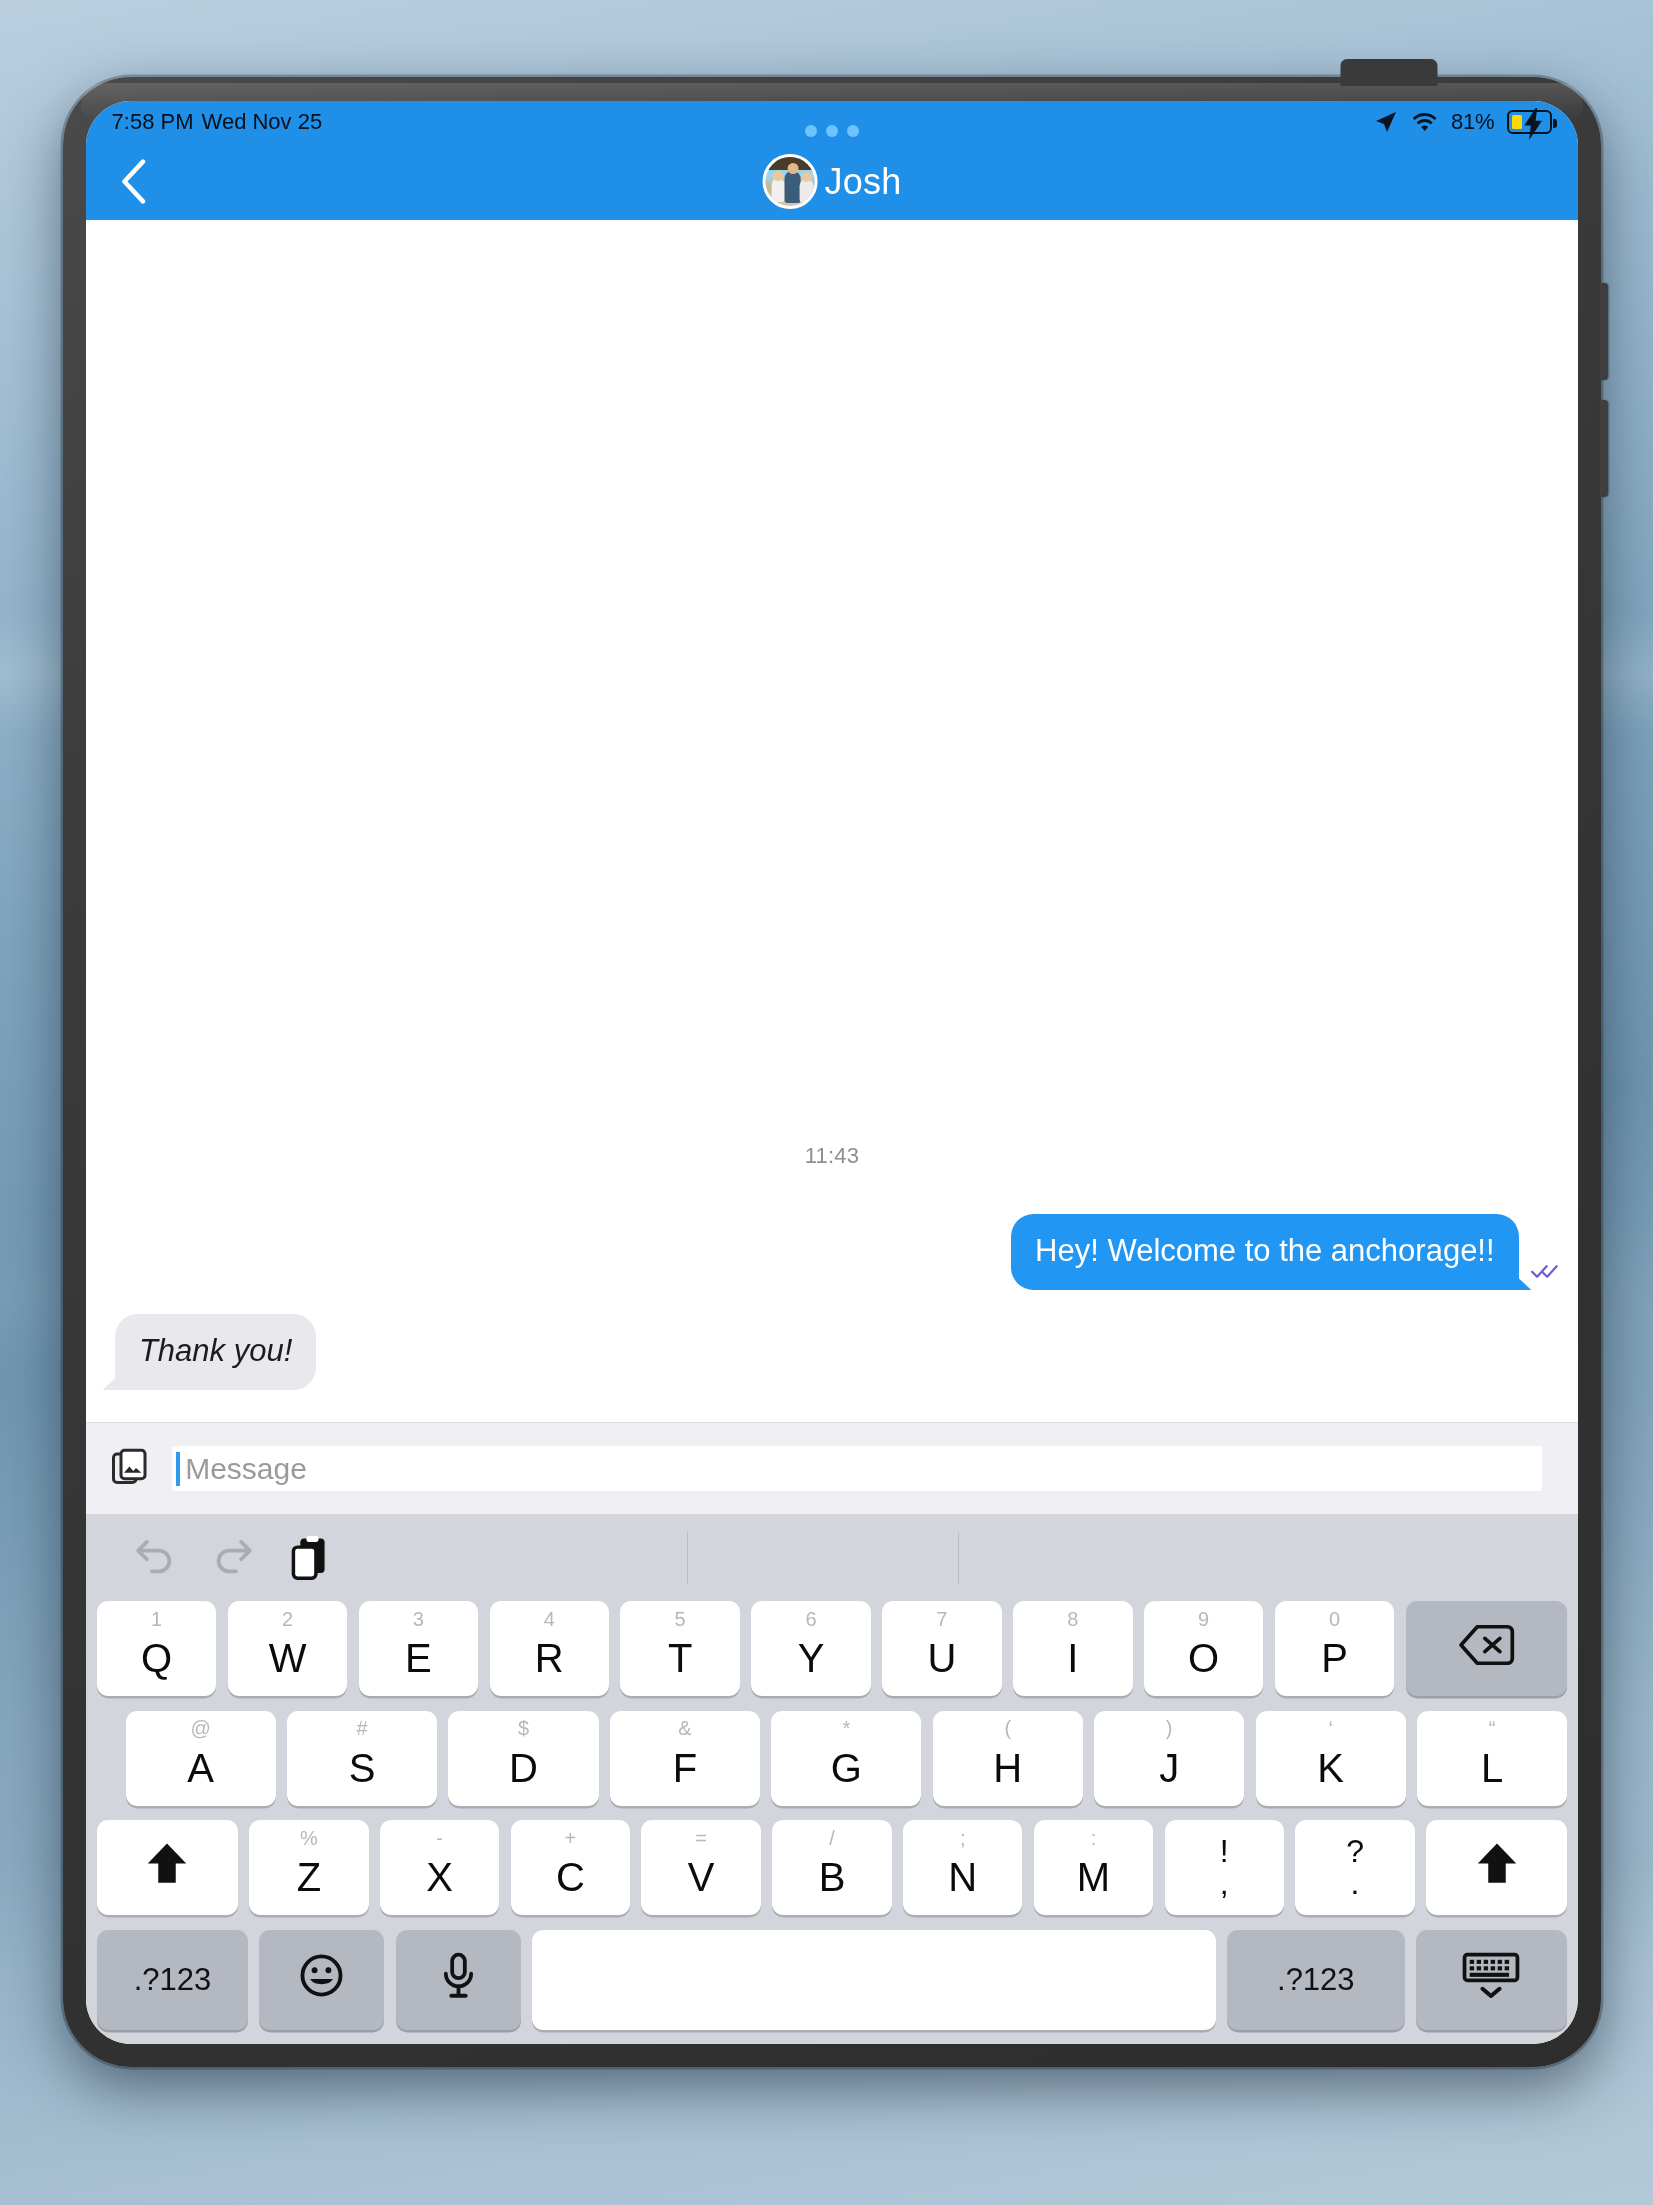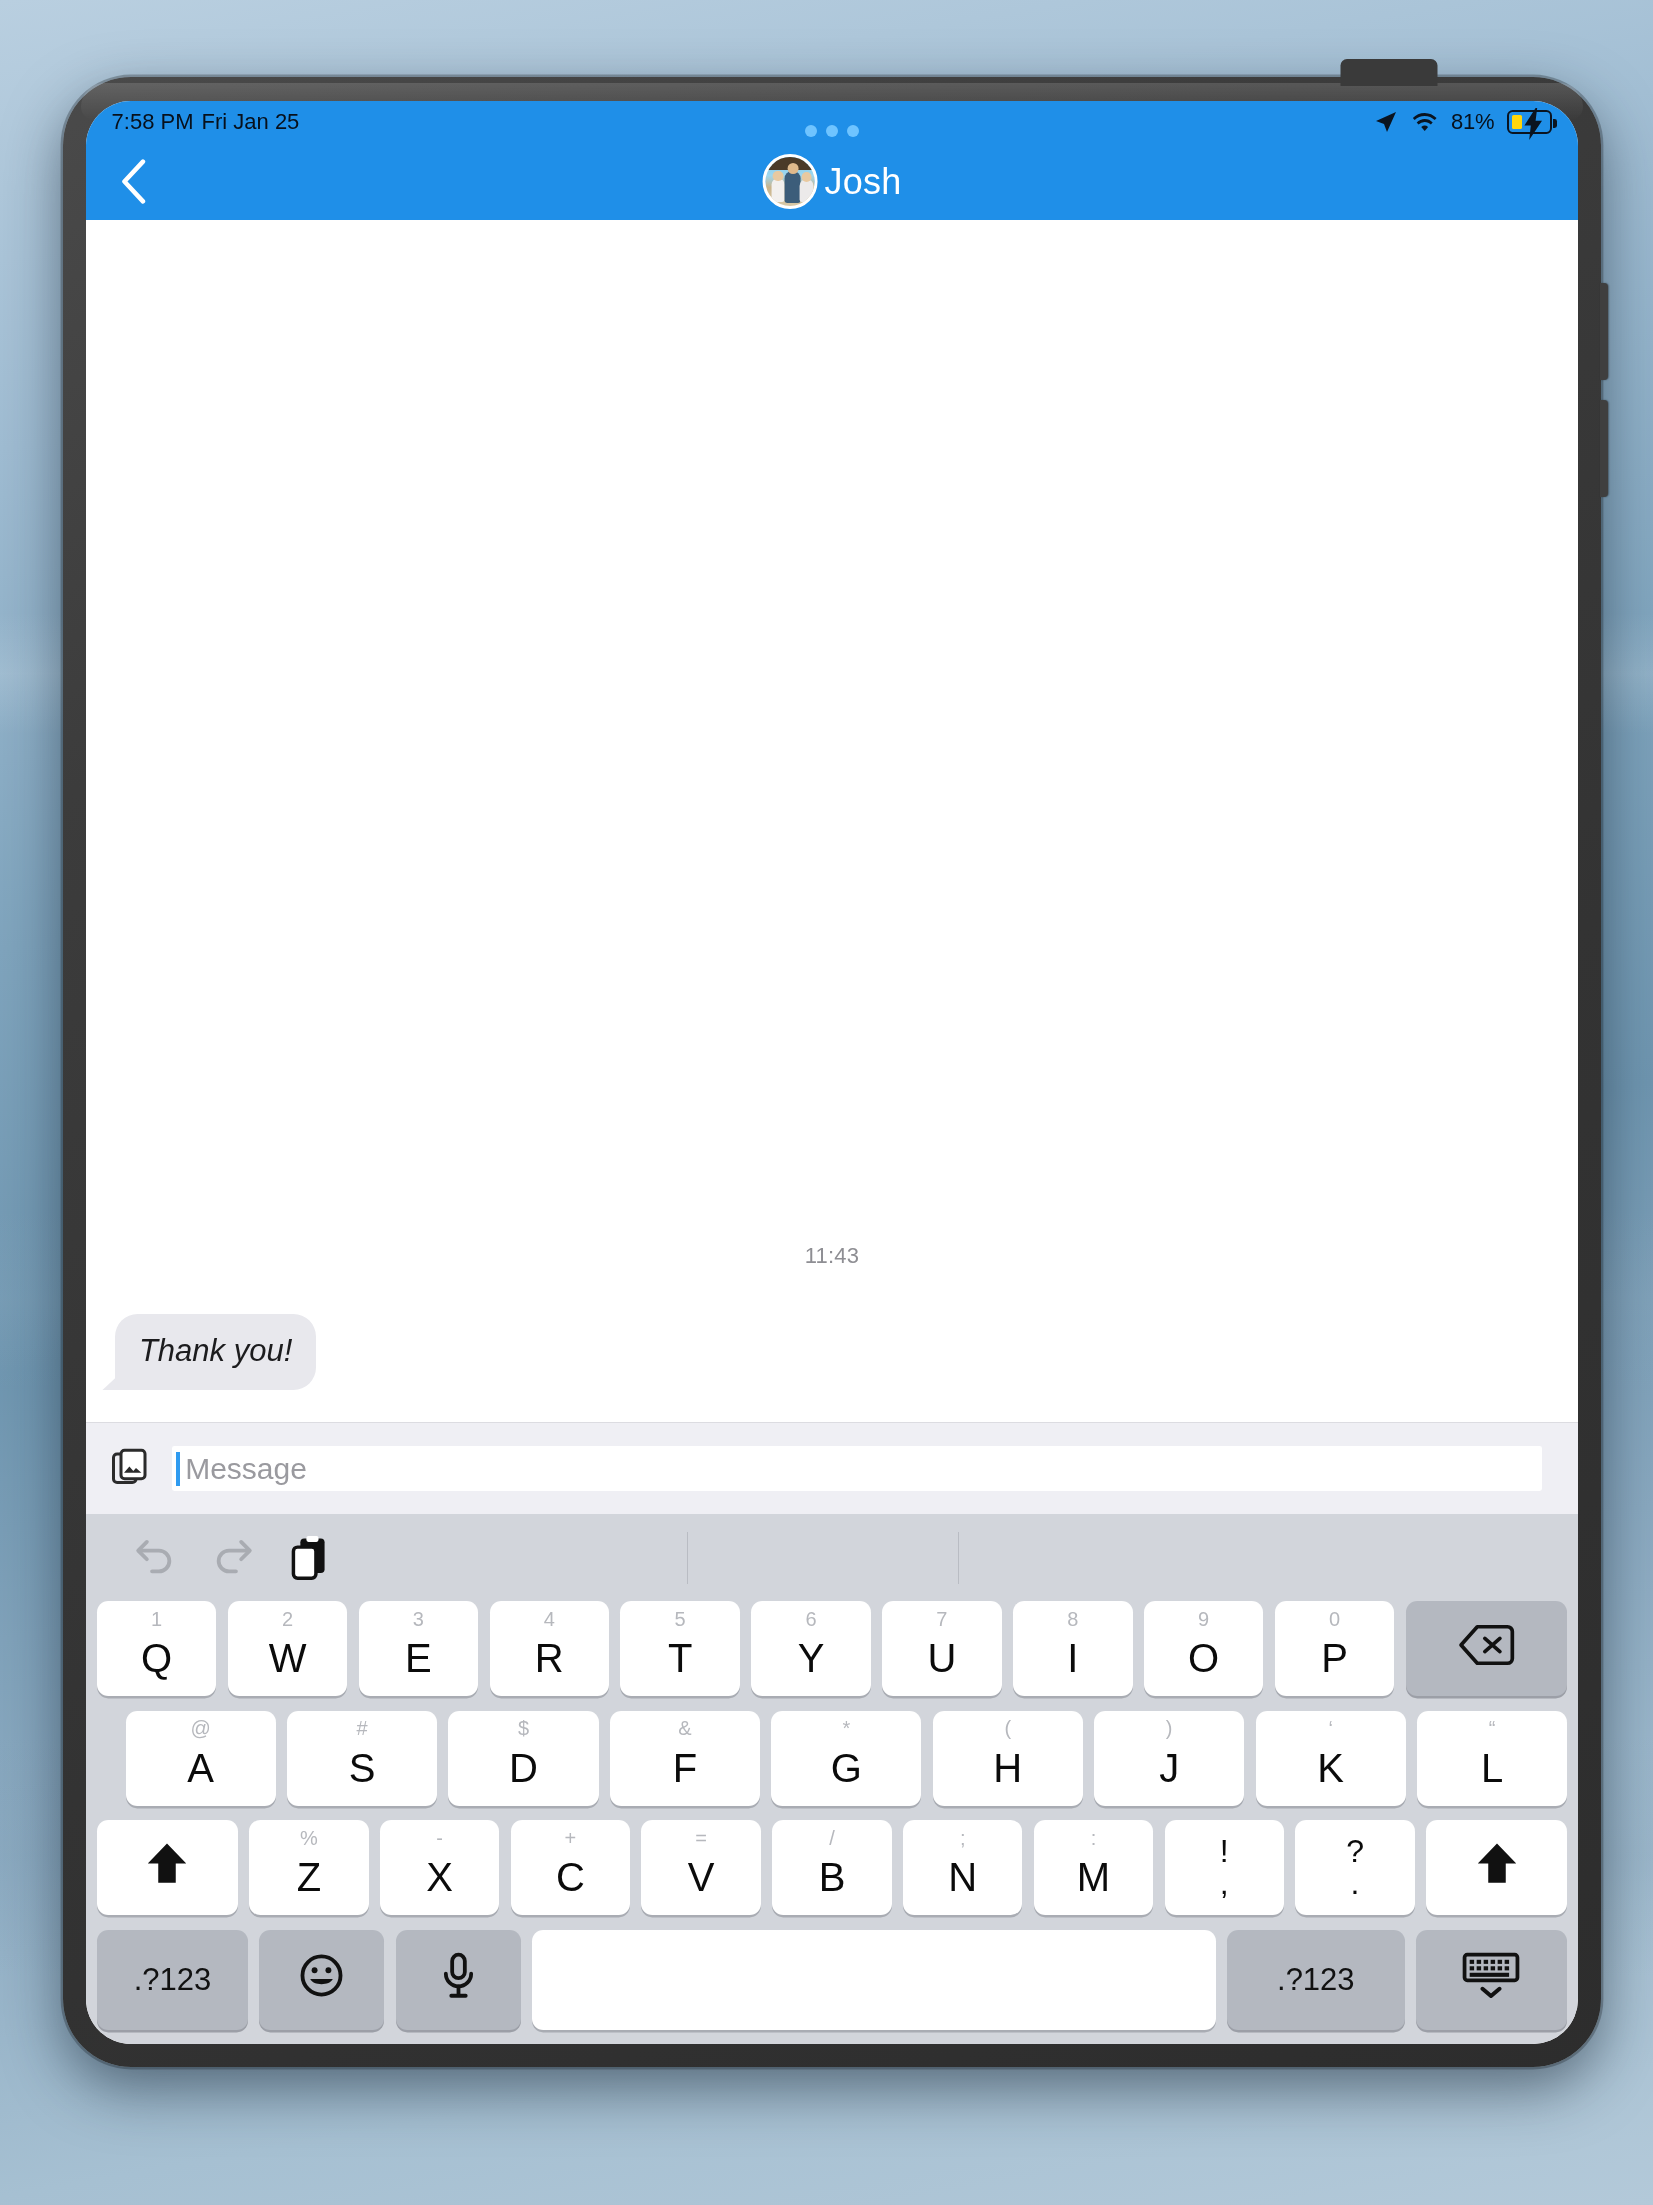--- a/index.html
+++ b/index.html
@@ -181,21 +181,21 @@
     <span class="sensor sn3"></span>
     <span class="sensor sn4"></span>
     <span class="sensor sn5"></span>
   </div>
 
   <div class="screen">
 
     <div class="statusbar">
       <div class="sb-left">
         <span>7:58 PM</span>
-        <span>Fri Jan 25</span>
+        <span>Wed Nov 25</span>
       </div>
       <div class="sb-dots">
         <i></i>
           <i></i>
           <i></i>
       </div>
       <div class="sb-right">
         <span>
           <svg width="24" height="24" viewBox="0 0 24 24">
               <path d="M22 2L2 11l8 3 3 8z" fill="#0a1420"></path>
@@ -233,20 +233,29 @@
             <span class="p2"></span>
             <span class="p3"></span>
         </span>
         <span class="nav-title">Josh</span>
       </div>
     </div>
 
     <div class="convo">
       <div class="day-time">11:43</div>
 
+      <div class="row out">
+        <div class="bubble out">Hey! Welcome to the anchorage!!</div>
+        <span class="ticks">
+          <svg width="29" height="19.4" viewBox="0 0 26 16">
+            <path d="M1 9l4.5 4.5L14 4" stroke="#6f5bd6" stroke-width="2" fill="none" stroke-linecap="round" stroke-linejoin="round"></path>
+            <path d="M10 9l4.5 4.5L23 4" stroke="#6f5bd6" stroke-width="2" fill="none" stroke-linecap="round" stroke-linejoin="round"></path>
+          </svg>
+        </span>
+      </div>
 
       <div class="row in">
         <div class="bubble in">Thank you!</div>
       </div>
     </div>
 
     <div class="inputbar">
       <span>
         <svg width="39" height="39" viewBox="0 0 26 26">
           <rect x="1" y="4" width="15" height="19" rx="2.4" stroke="#2b2b2b" stroke-width="2" fill="none"></rect>

